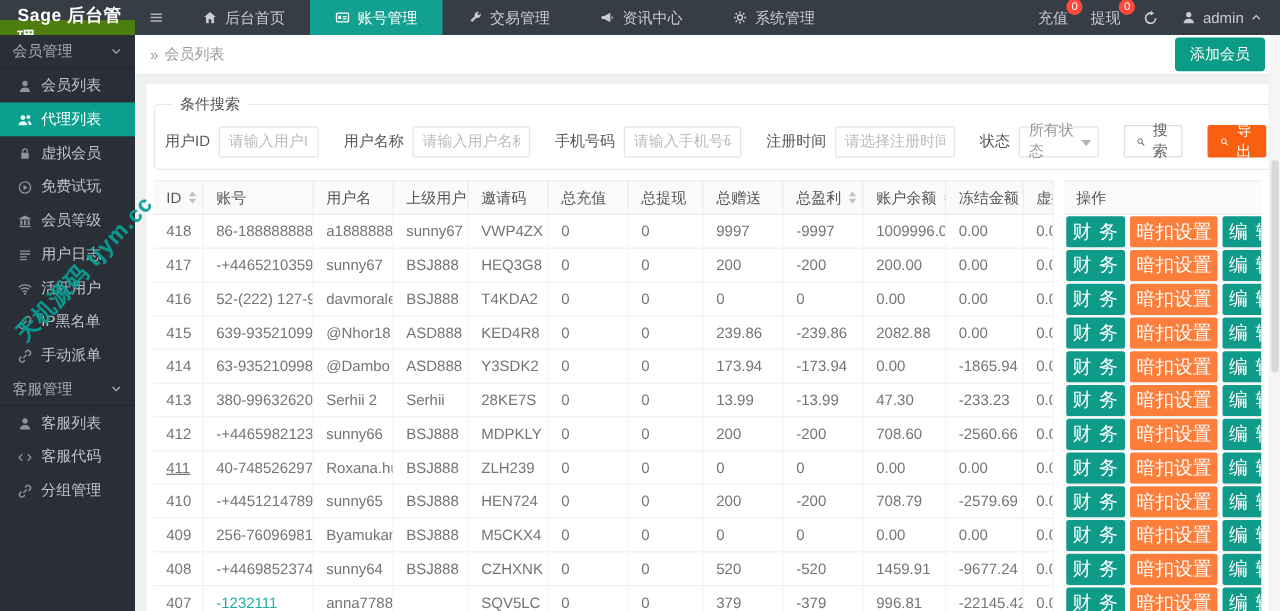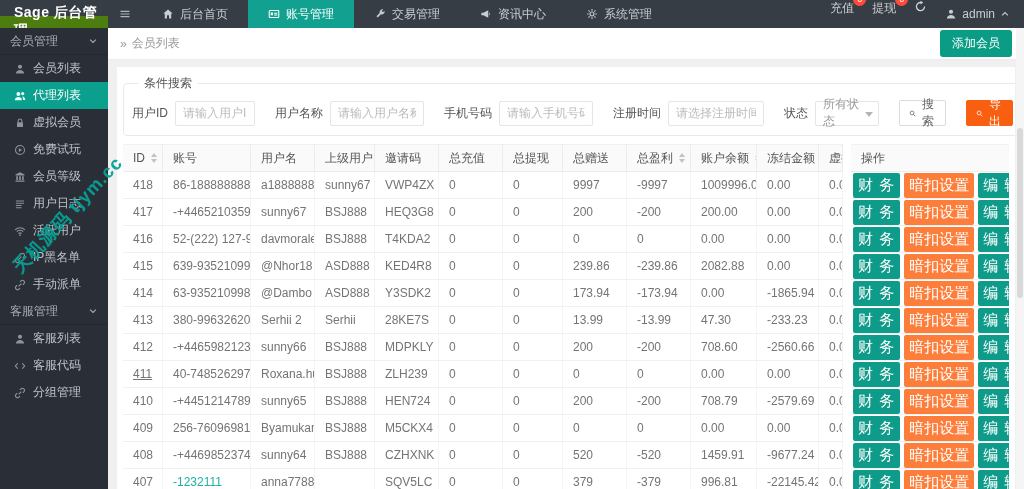--- a/index.html
+++ b/index.html
@@ -8,21 +8,21 @@
   .app { position:relative; width:1024px; height:489px; display:flex; flex-direction:column; }
 
   
   .topbar { height:28px; background:#373d45; display:flex; align-items:stretch; color:#cfd3d8; flex:0 0 28px; }
   .logo { width:108px; background:#4d7c0f; color:#fff; font-size:14px; font-weight:bold;
     display:flex; align-items:center; padding-left:14px; letter-spacing:.5px;margin-top:16px; }
   .menu-toggle { width:34px; display:flex; align-items:center; justify-content:center; cursor:pointer; color:#aeb4bb; }
   .topnav { display:flex; }
   .nav-item { display:flex; align-items:center; gap:6px; padding:0 20px; font-size:12px; color:#c9cdd3; cursor:pointer; }
   .nav-item.active { background:#12a190; color:#fff; }
-  .top-right { margin-left:auto; display:flex; gap:18px; padding-right:14px; font-size:12px; }
+  .top-right { margin-left:auto; display:flex; align-items:center; gap:18px; padding-right:14px; font-size:12px; }
   .tr-link { position:relative; cursor:pointer; color:#c9cdd3; }
   .badge { position:absolute; top:-7px; right:-12px; min-width:13px; height:13px; background:#ff4a3a;
     color:#fff; font-size:9px; line-height:13px; text-align:center; border-radius:8px; padding:0 3px; }
   .admin-box { display:flex; align-items:center; gap:5px; cursor:pointer; color:#c9cdd3; }
 
   
   .shell { flex:1; display:flex; min-height:0; }
   .sidebar { width:108px; background:#2a2f37; color:#b9bec4; flex:0 0 108px; font-size:12px; }
   .sgroup-head { height:27px; display:flex; align-items:center; padding:0 10px; color:#a6acb3;
     border-bottom:1px solid #232830; cursor:pointer; }

